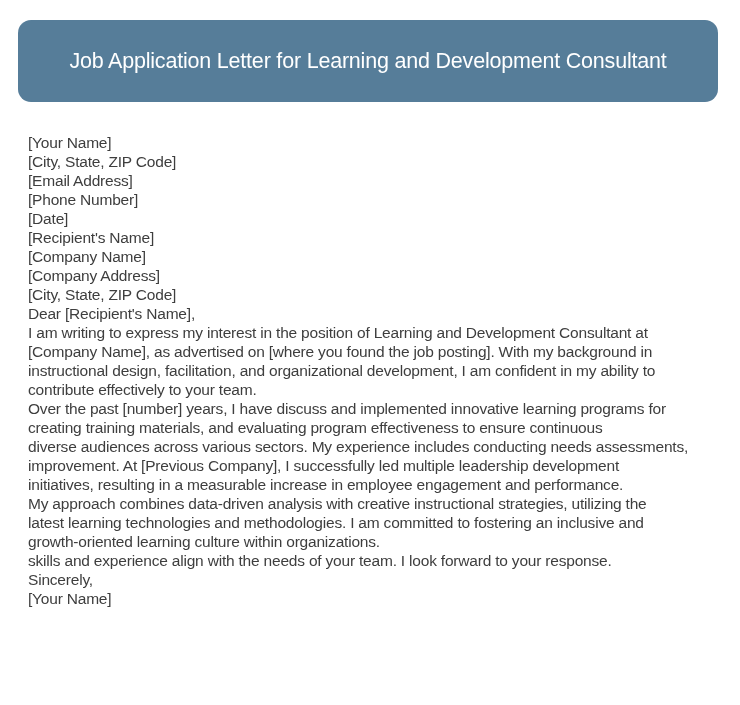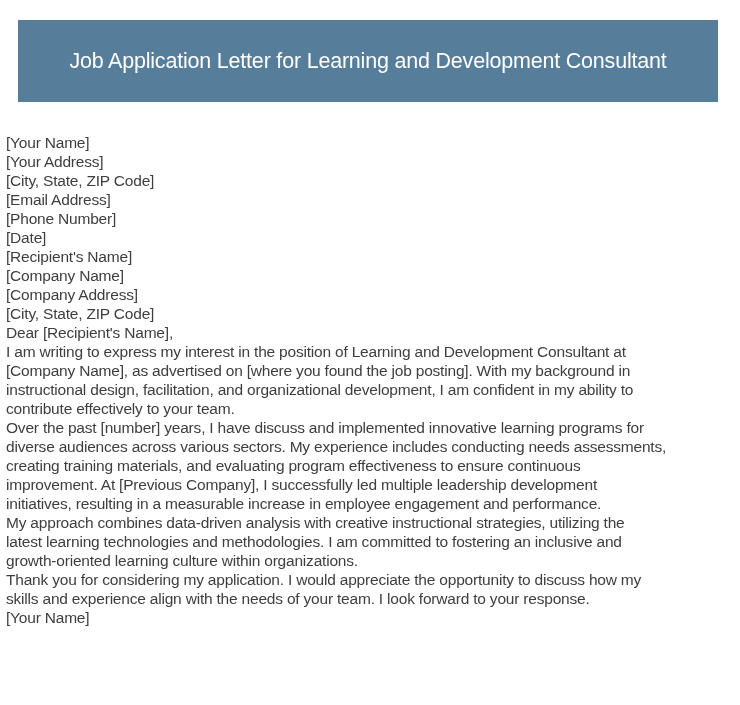--- a/index.html
+++ b/index.html
@@ -16,31 +16,32 @@
       background: #ffffff;
       overflow: hidden;
     }
     .banner {
       margin: 20px 22px 0 18px;
       height: 82px;
       background: #567d99;
       display: flex;
       align-items: center;
       justify-content: center;
+      border-radius: 13px;
     }
     .banner h1 {
       margin: 0;
       color: #ffffff;
       font-size: 21.5px;
       font-weight: 500;
       letter-spacing: -0.2px;
       white-space: nowrap;
     }
     .letter {
-      margin: 31px 0 0 6px;
+      margin: 31px 0 0 28px;
       color: #3e3e3e;
       font-size: 15.5px;
       line-height: 19px;
       letter-spacing: -0.2px;
     }
     .line {
       height: 19px;
       white-space: nowrap;
     }
   </style>
@@ -49,51 +50,50 @@
 
 <div class="page" style="background: rgb(255, 255, 255);">
 
   <header class="banner" style="background: rgb(86, 125, 153);">
     <h1 style="color: rgb(255, 255, 255);">Job Application Letter for Learning and Development Consultant</h1>
   </header>
 
   <article class="letter" style="color: rgb(62, 62, 62);">
     <div>
         <div class="line">[Your Name]</div>
-        <div class="line">[Your Address]</div>
         <div class="line">[City, State, ZIP Code]</div>
         <div class="line">[Email Address]</div>
         <div class="line">[Phone Number]</div>
         <div class="line">[Date]</div>
         <div class="line">[Recipient's Name]</div>
         <div class="line">[Company Name]</div>
         <div class="line">[Company Address]</div>
         <div class="line">[City, State, ZIP Code]</div>
       </div>
     <div class="line">Dear [Recipient's Name],</div>
     <div>
         <div>
           <div class="line">I am writing to express my interest in the position of Learning and Development Consultant at</div>
           <div class="line">[Company Name], as advertised on [where you found the job posting]. With my background in</div>
           <div class="line">instructional design, facilitation, and organizational development, I am confident in my ability to</div>
           <div class="line">contribute effectively to your team.</div>
         </div>
         <div>
           <div class="line">Over the past [number] years, I have discuss and implemented innovative learning programs for</div>
+          <div class="line">creating training materials, and evaluating program effectiveness to ensure continuous</div>
           <div class="line">diverse audiences across various sectors. My experience includes conducting needs assessments,</div>
-          <div class="line">creating training materials, and evaluating program effectiveness to ensure continuous</div>
           <div class="line">improvement. At [Previous Company], I successfully led multiple leadership development</div>
           <div class="line">initiatives, resulting in a measurable increase in employee engagement and performance.</div>
         </div>
         <div>
           <div class="line">My approach combines data-driven analysis with creative instructional strategies, utilizing the</div>
           <div class="line">latest learning technologies and methodologies. I am committed to fostering an inclusive and</div>
           <div class="line">growth-oriented learning culture within organizations.</div>
         </div>
         <div>
-          <div class="line">Thank you for considering my application. I would appreciate the opportunity to discuss how my</div>
           <div class="line">skills and experience align with the needs of your team. I look forward to your response.</div>
         </div>
       </div>
+    <div class="line">Sincerely,</div>
     <div class="line">[Your Name]</div>
   </article>
 
 </div>
 
 </body></html>

